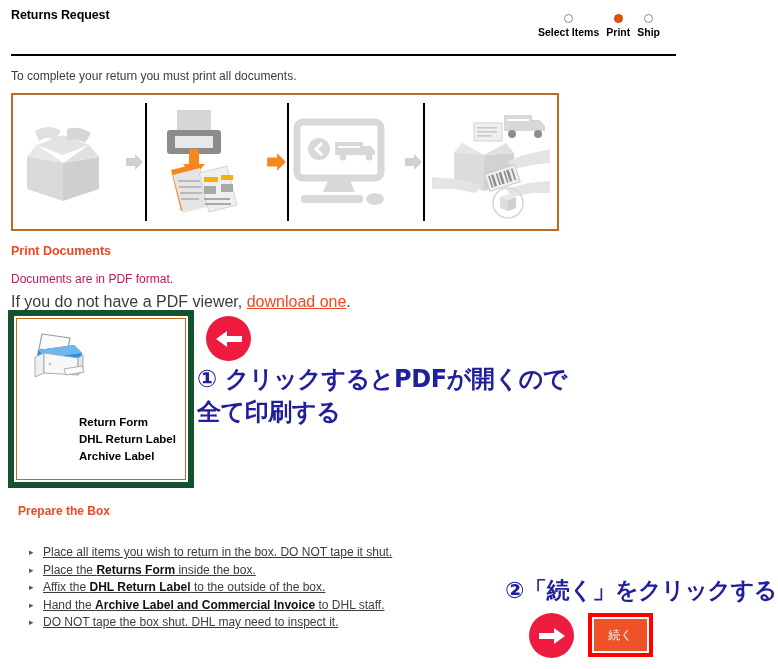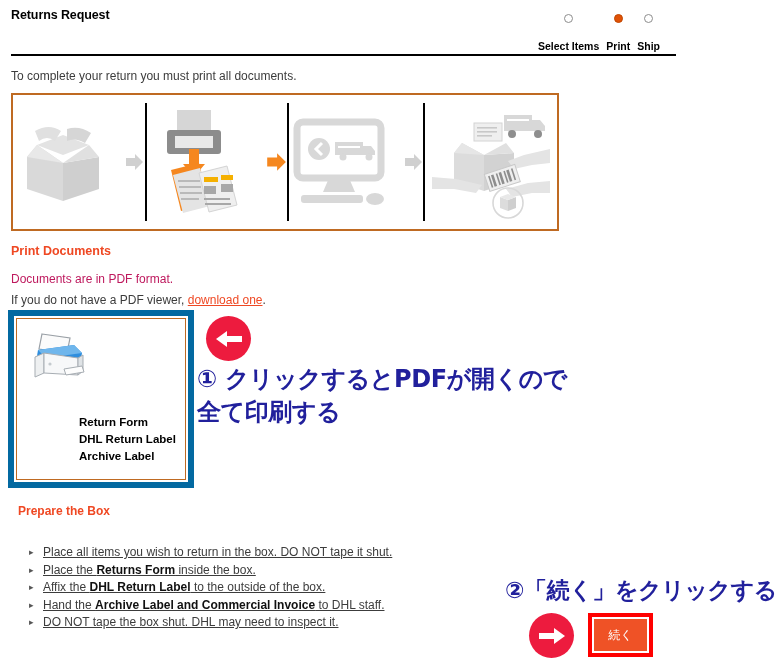--- a/index.html
+++ b/index.html
@@ -33,21 +33,20 @@
     top: 14px;
     display: flex;
     align-items: flex-start;
     gap: 7px;
   }
   .step {
     display: flex;
     flex-direction: column;
     align-items: center;
     width: auto;
-    gap: 14px;
   }
   .step-dot {
     width: 9px;
     height: 9px;
     border-radius: 50%;
     border: 1px solid #8d8d8d;
     background: #ffffff;
     box-sizing: border-box;
     margin-bottom: 3px;
   }
@@ -119,36 +118,36 @@
     position: absolute;
     left: 11px;
     top: 272px;
     font-size: 12px;
     color: #be185d;
   }
   #pdf-viewer-line {
     position: absolute;
     left: 11px;
     top: 293px;
-    font-size: 12px;
+    font-size: 16px;
     color: #3c3c3c;
   }
   #pdf-viewer-line a {
     color: #ef4823;
     text-decoration: underline;
   }
 
   
   #print-box-outer {
     position: absolute;
     left: 8px;
     top: 310px;
     width: 186px;
     height: 178px;
-    border: 6px solid #0369a1;
+    border: 6px solid #14532d;
     box-sizing: border-box;
     background: #ffffff;
   }
   #print-box-inner {
     position: absolute;
     left: 0; top: 0; right: 0; bottom: 0;
     border: 1px solid #bf6a22;
     margin: 2px;
     background: #ffffff;
   }

